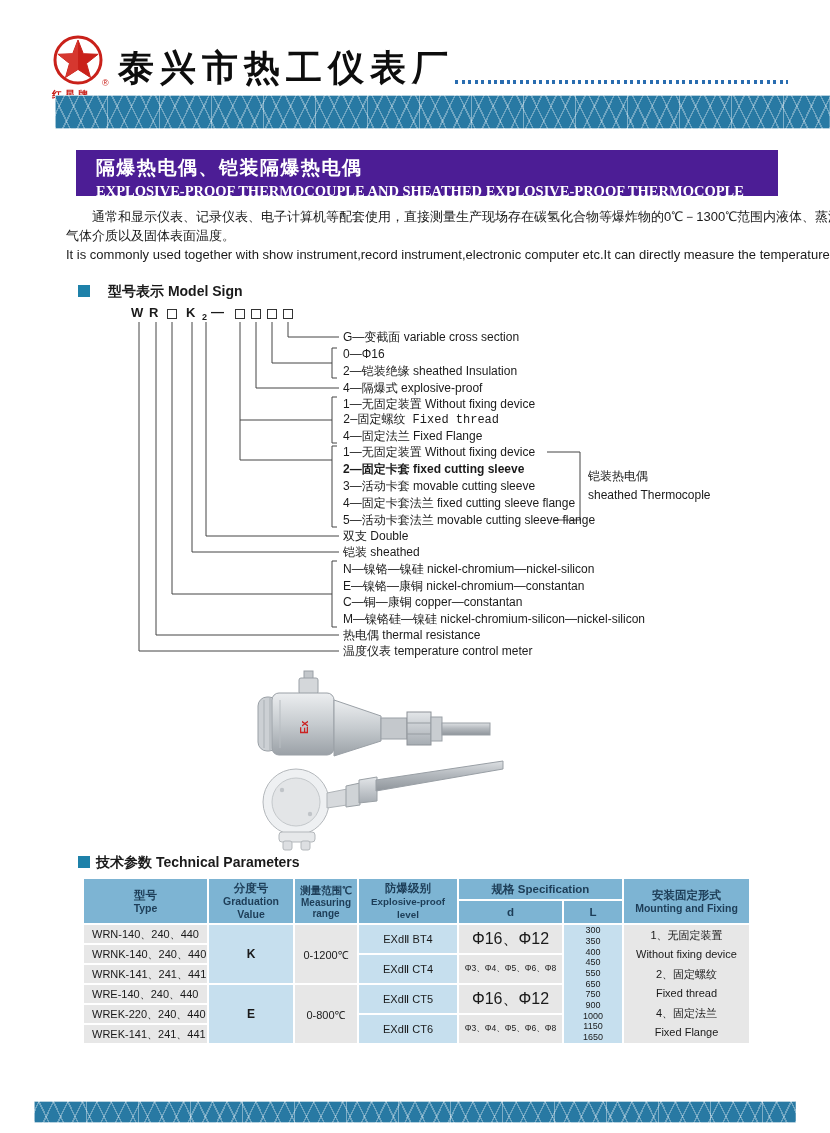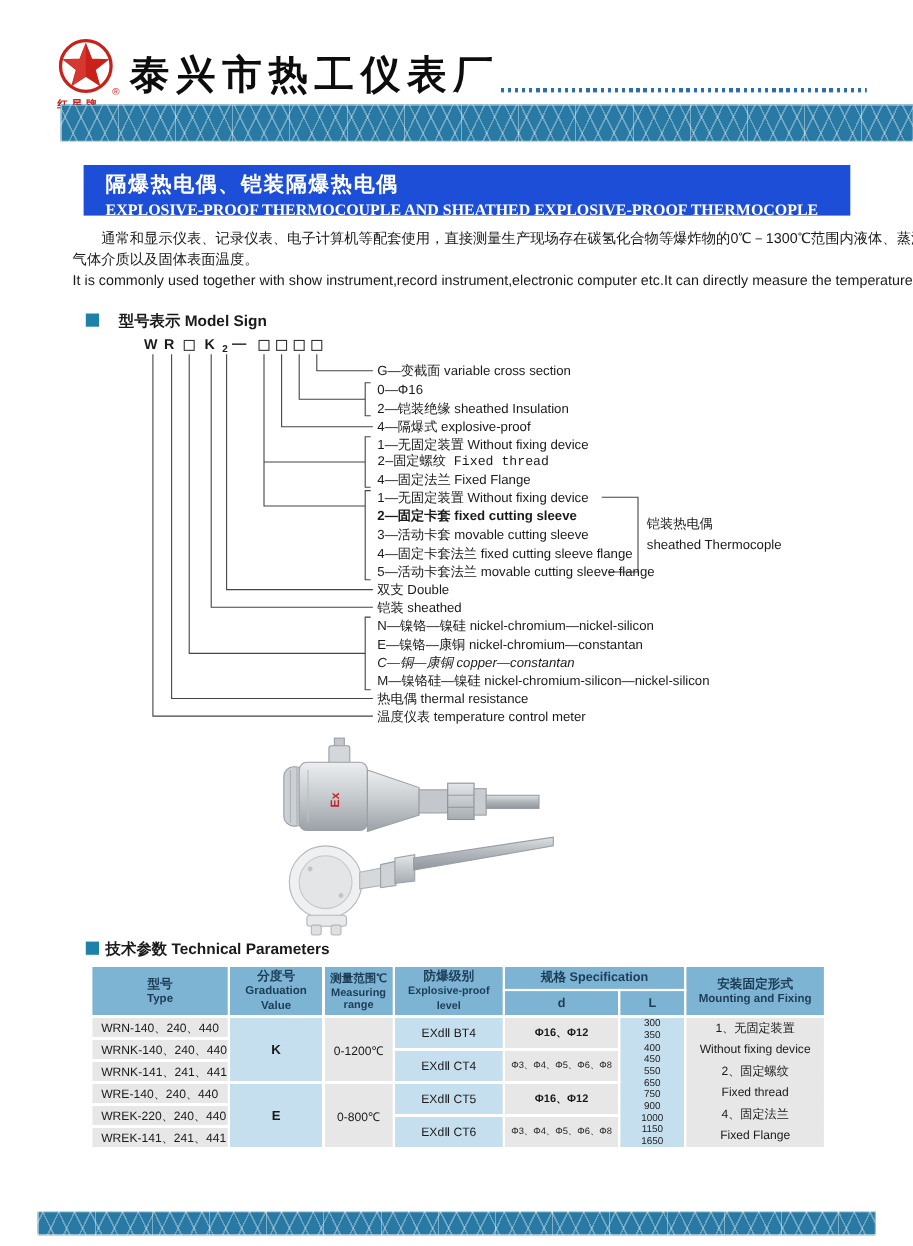--- a/index.html
+++ b/index.html
@@ -14,21 +14,21 @@
       repeating-linear-gradient(-64deg, rgba(255,255,255,.32) 0 1.5px, transparent 1.5px 13px),
       repeating-linear-gradient(90deg, rgba(255,255,255,.40) 0 1px, transparent 1px 52px);
     box-shadow:inset 0 0 0 1px rgba(255,255,255,.25),
                inset 0 5px 0 -4px rgba(255,255,255,.55),
                inset 0 -5px 0 -4px rgba(255,255,255,.55);}
 
   .company{font-size:36px;font-weight:bold;letter-spacing:6px;color:#0d0d0d;white-space:nowrap;}
   .dotline{height:4px;background-image:repeating-linear-gradient(90deg,#2a6db0 0 3px,transparent 3px 6.5px);}
   .brand{font-size:10px;font-weight:bold;color:#c9211a;letter-spacing:3px;white-space:nowrap;}
 
-  .titlebox{background:#1d4ed8;color:#fff;padding:5px 3px 5px 20px;}
+  .titlebox{background:#4c1d95;color:#fff;padding:5px 8px 5px 20px;}
   .titlebox .cn{font-size:19px;font-weight:bold;letter-spacing:1.5px;}
   .titlebox .en{font-size:14.5px;font-weight:bold;font-family:"Liberation Serif",serif;margin-top:2px;}
 
   .desc{font-size:13px;line-height:19px;white-space:nowrap;}
 
   .sec-sq{width:12px;height:12px;background:#1e81a9;}
   .sec-t{font-size:14px;font-weight:bold;}
 
   .code-char{font-size:13px;font-weight:bold;}
   .code-sub{font-size:9px;font-weight:bold;}
@@ -43,21 +43,21 @@
   .params td{border:2px solid #fff;text-align:center;vertical-align:middle;padding:0;overflow:hidden;}
   .params .th{background:#7db4d3;color:#1d3d57;font-weight:bold;}
   .th .cnh{font-size:11.5px;line-height:14px;}
   .th .enh{font-size:10.5px;line-height:13px;font-weight:bold;}
   .c-gray{background:#e7e7e7;}
   .c-blue{background:#c6dfee;}
   .cell-type{text-align:left !important;padding-left:8px !important;font-size:11px;}
   .cell-grad{font-size:12px;font-weight:bold;}
   .cell-range{font-size:11px;}
   .cell-exp{font-size:11px;}
-  .cell-d1{font-size:10px;font-weight:bold;}
+  .cell-d1{font-size:16px;}
   .cell-d2{font-size:8.5px;}
   .lv{font-size:9px;line-height:10.7px;}
   .mnt{font-size:11px;line-height:19.5px;}
 </style>
 </head>
 <body>
 
 <div class="page">
 
   <div class="abs" style="left:50px;top:34px;width:62px;height:56px;">
@@ -133,21 +133,21 @@
   <div class="abs dlabel" style="left:343px;top:428px;">4—固定法兰 Fixed Flange</div>
   <div class="abs dlabel" style="left:343px;top:444px;">1—无固定装置 Without fixing device</div>
   <div class="abs dlabel" style="left:343px;top:461px;font-weight:bold;">2—固定卡套 fixed cutting sleeve</div>
   <div class="abs dlabel" style="left:343px;top:478px;">3—活动卡套 movable cutting sleeve</div>
   <div class="abs dlabel" style="left:343px;top:495px;">4—固定卡套法兰 fixed cutting sleeve flange</div>
   <div class="abs dlabel" style="left:343px;top:512px;">5—活动卡套法兰 movable cutting sleeve flange</div>
   <div class="abs dlabel" style="left:343px;top:528px;">双支 Double</div>
   <div class="abs dlabel" style="left:343px;top:544px;">铠装 sheathed</div>
   <div class="abs dlabel" style="left:343px;top:561px;">N—镍铬—镍硅 nickel-chromium—nickel-silicon</div>
   <div class="abs dlabel" style="left:343px;top:578px;">E—镍铬—康铜 nickel-chromium—constantan</div>
-  <div class="abs dlabel" style="left:343px;top:594px;font-style:italic;">C—铜—康铜 copper—constantan</div>
+  <div class="abs dlabel" style="left:343px;top:594px;">C—铜—康铜 copper—constantan</div>
   <div class="abs dlabel" style="left:343px;top:611px;">M—镍铬硅—镍硅 nickel-chromium-silicon—nickel-silicon</div>
   <div class="abs dlabel" style="left:343px;top:627px;">热电偶 thermal resistance</div>
   <div class="abs dlabel" style="left:343px;top:643px;">温度仪表 temperature control meter</div>
   <div class="abs dnote" style="left:588px;top:468px;">铠装热电偶</div>
   <div class="abs dnote" style="left:588px;top:487px;">sheathed Thermocople</div>
 
   <svg class="abs" style="left:0;top:660px;" width="830" height="195" viewBox="0 660 830 195">
     <defs>
       <linearGradient id="g1" x1="0" y1="0" x2="0" y2="1">
         <stop offset="0" stop-color="#eceef0"></stop>

